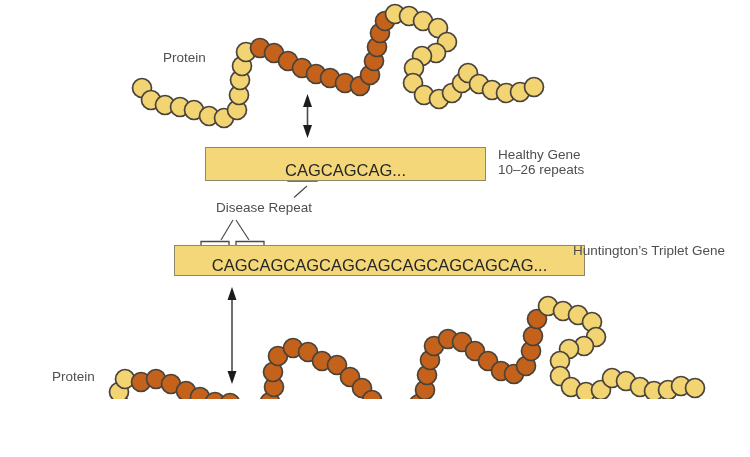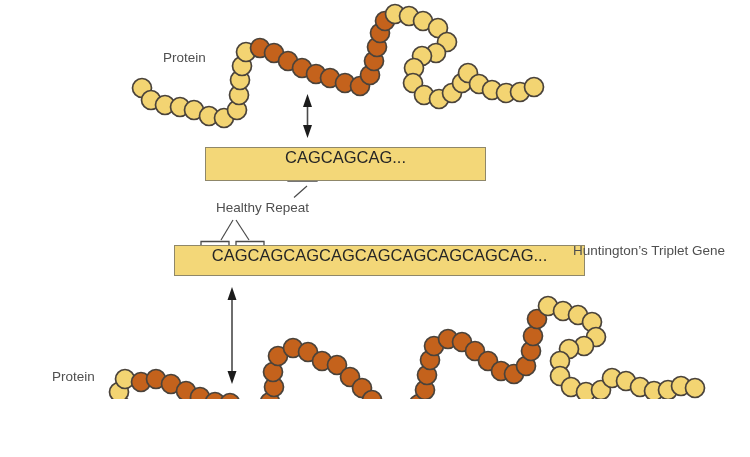--- a/index.html
+++ b/index.html
@@ -16,21 +16,21 @@
     color:#4f4f4f;
     font-size:13.5px;
     line-height:15px;
     white-space:nowrap;
   }
   .gene-box{
     position:absolute;
     background:#F3D778;
     border:1.6px solid #8F8769;
     box-sizing:border-box;
-    display:flex;align-items:flex-start;justify-content:center;
+    display:flex;align-items:flex-end;justify-content:center;
   }
   .gene-box .seq{
     color:#262626;
     font-size:16.5px;
     letter-spacing:0px;
     white-space:nowrap;
   }
   .gene-caption{
     position:absolute;
     color:#4f4f4f;
@@ -186,22 +186,26 @@
         <path d="M236,220 L249,240" fill="none" stroke="#4A4A4A" stroke-width="1.2"></path>
       </g>
   </svg>
 
   <div id="protein-top" class="txt-label">Protein</div>
 
   <div id="healthy-box" class="gene-box">
     <span class="seq">CAGCAGCAG...</span>
   </div>
 
-
-  <div id="triplet-label" class="txt-label">Healthy Repeat</div>
+  <div id="healthy-caption" class="gene-caption">
+    <div>Healthy Gene</div>
+    <div>10–26 repeats</div>
+  </div>
+
+  <div id="triplet-label" class="txt-label">Disease Repeat</div>
 
   <div id="disease-box" class="gene-box">
     <span class="seq">CAGCAGCAGCAGCAGCAGCAGCAGCAG...</span>
   </div>
 
   <div id="disease-caption" class="gene-caption">
     <div>Huntington’s Triplet Gene</div>
   </div>
 
   <div id="protein-bottom" class="txt-label">Protein</div>

